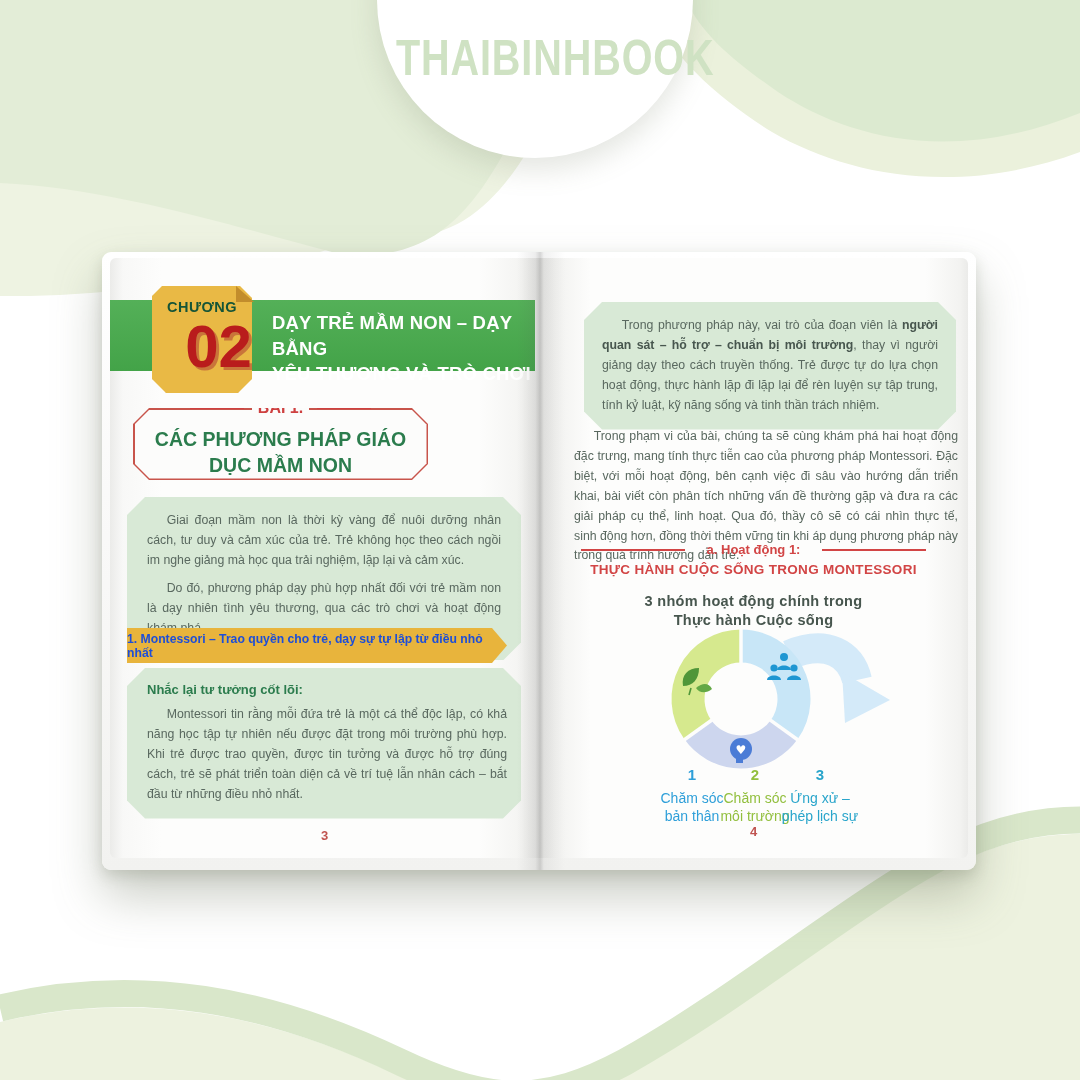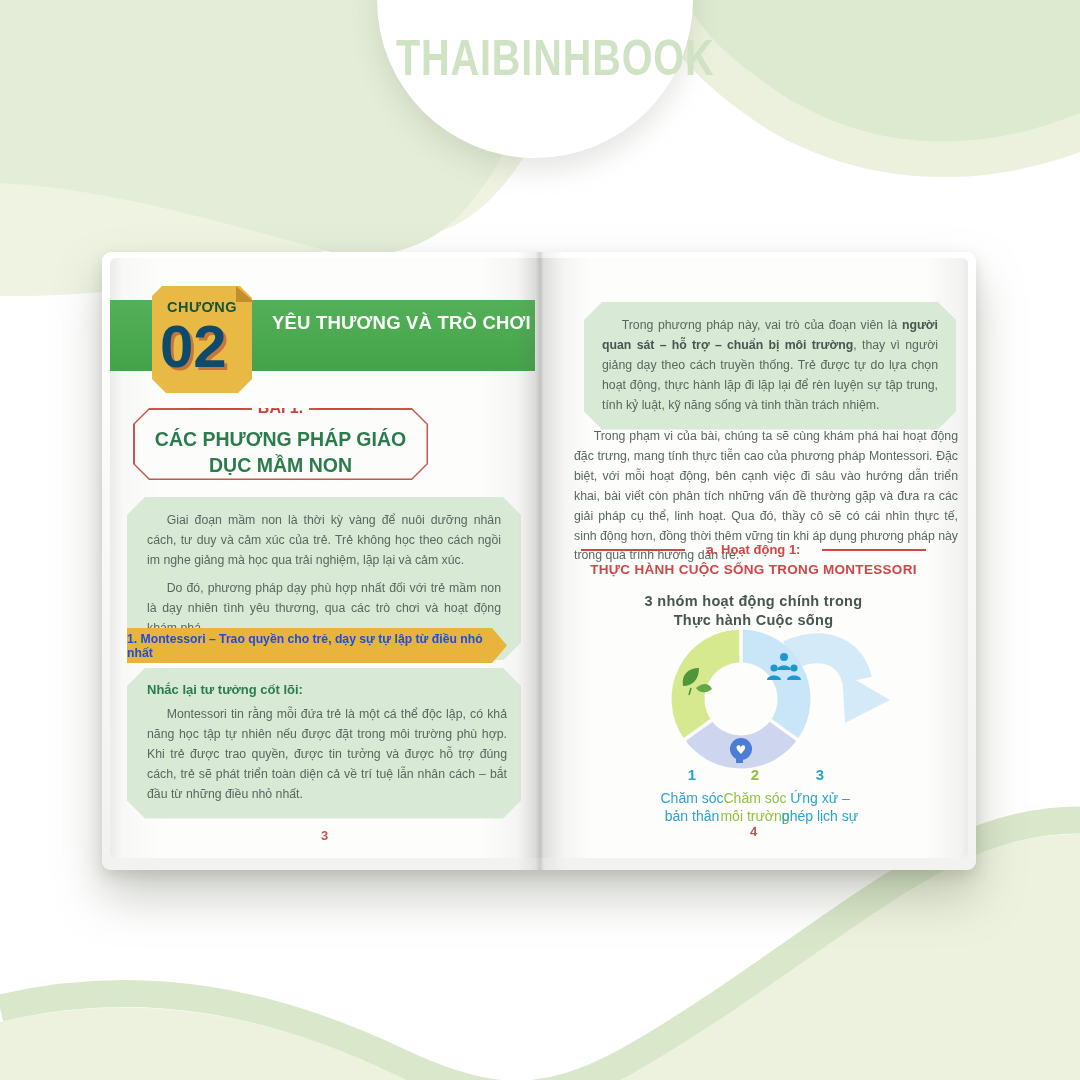--- a/index.html
+++ b/index.html
@@ -29,22 +29,22 @@
       background:linear-gradient(180deg,#54b058,#43a348);}
   .chapter-banner-text{position:absolute;left:162px;top:10px;font-size:18.5px;font-weight:800;
       color:#ffffff;line-height:1.38;letter-spacing:.2px;}
   .chapter-badge{position:absolute;left:42px;top:28px;width:100px;height:107px;background:#e9b945;
       clip-path:polygon(10px 0,88px 0,100% 12px,100% 93px,86px 100%,14px 100%,0 93px,0 10px);
       box-shadow:0 4px 8px rgba(0,0,0,.15);}
   .badge-fold{position:absolute;left:126px;top:28px;width:18px;height:16px;background:#c28d2c;
       clip-path:polygon(0 0,100% 100%,0 100%);}
   .badge-label{position:absolute;top:13px;width:100%;text-align:center;font-size:14.5px;
       font-weight:800;color:#145437;letter-spacing:.5px;}
-  .badge-number{position:absolute;top:26px;width:100%;text-align:left;font-size:60px;
-      font-weight:800;color:#0c4a6e;text-shadow:3px 3px 0 rgba(190,95,55,.75);padding-left:8px;}
+  .badge-number{position:absolute;top:26px;width:100%;text-align:right;font-size:60px;
+      font-weight:800;color:#b91c1c;text-shadow:3px 3px 0 rgba(190,95,55,.75);}
   .lesson-box{position:absolute;left:23px;top:150px;width:295px;height:72px;background:#c8544b;
       clip-path:polygon(16px 0,calc(100% - 16px) 0,100% 16px,100% calc(100% - 16px),calc(100% - 16px) 100%,16px 100%,0 calc(100% - 16px),0 16px);}
   .lesson-box-inner{position:absolute;inset:1.5px;background:#fcfcfb;
       clip-path:polygon(15px 0,calc(100% - 15px) 0,100% 15px,100% calc(100% - 15px),calc(100% - 15px) 100%,15px 100%,0 calc(100% - 15px),0 15px);}
   .lesson-label-row{position:absolute;left:0;top:-9px;width:100%;display:flex;align-items:center;justify-content:center;gap:8px;}
   .lesson-label{font-size:16px;font-weight:800;color:#ce4040;background:#fcfcfb;padding:0 6px;}
   .lesson-line{width:54px;height:2px;background:#ce4040;}
   .lesson-title{position:absolute;top:16px;width:100%;text-align:center;font-size:19.5px;
       font-weight:800;color:#2b7c4d;line-height:1.35;}
   .soft-box{background:#d8e9d6;
@@ -101,20 +101,21 @@
 <div class="brand-circle">
   <div class="brand-text">THAIBINHBOOK</div>
 </div>
 
 <div class="book">
 
   <div class="page page-left">
 
     <div class="chapter-banner">
       <div class="chapter-banner-text">
+        <div>DẠY TRẺ MẦM NON – DẠY BẰNG</div>
         <div>YÊU THƯƠNG VÀ TRÒ CHƠI</div>
       </div>
     </div>
 
     <div class="chapter-badge">
       <div class="badge-label">CHƯƠNG</div>
       <div class="badge-number">02</div>
     </div>
     <div class="badge-fold"></div>
 

